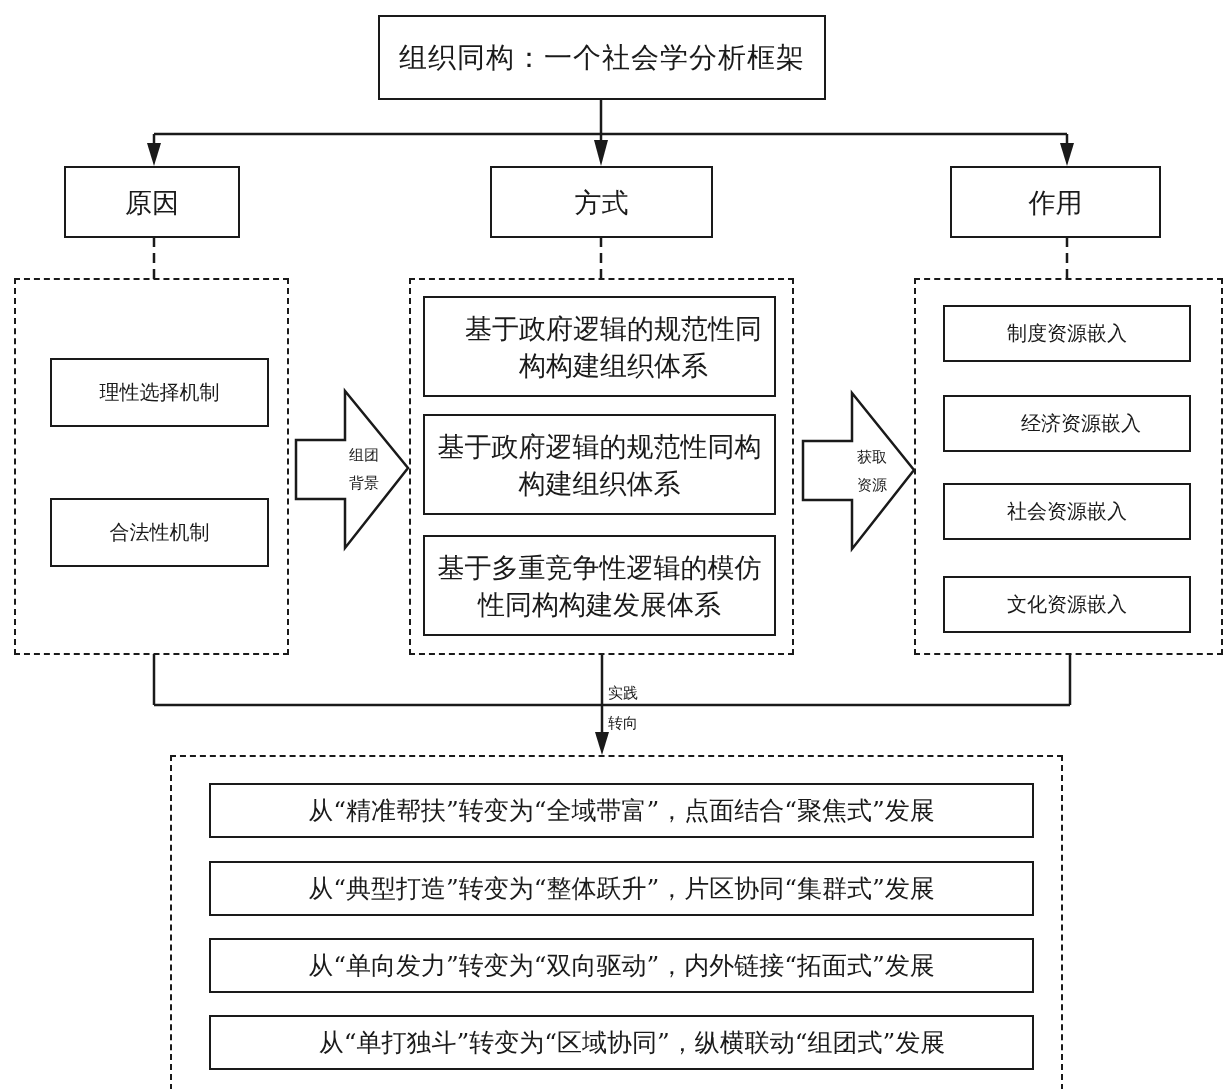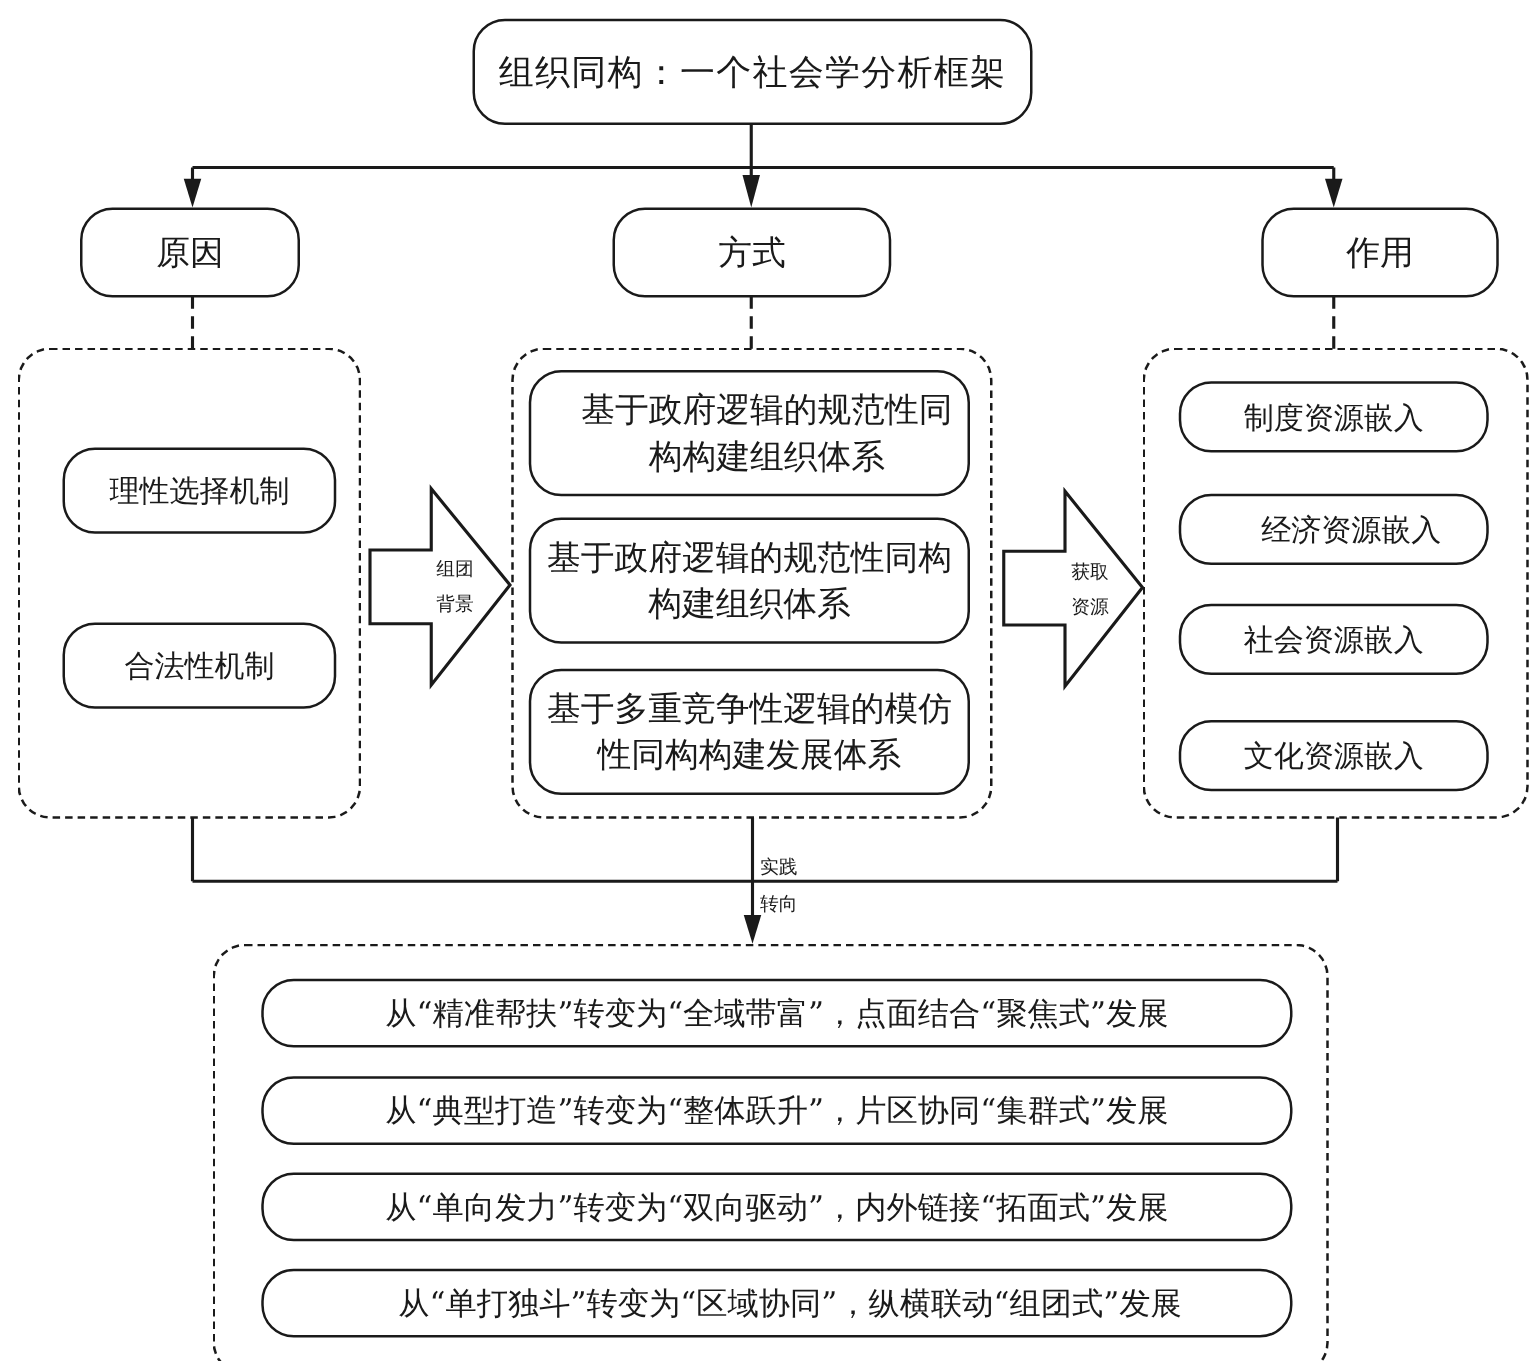--- a/index.html
+++ b/index.html
@@ -1,24 +1,24 @@
 <!DOCTYPE html>
 <html><head>
 <meta charset="utf-8">
 <style>
   html, body { margin: 0; padding: 0; background: #ffffff; }
   body { width: 1230px; height: 1089px; position: relative; overflow: hidden;
          font-family: "DejaVu Serif", "Liberation Serif", serif; color: #1a1a1a; }
-  .abs { position: absolute; box-sizing: border-box; border-radius: 26px; }
+  .abs { position: absolute; box-sizing: border-box; }
   .box { border: 2.5px solid #1a1a1a; background: #fff; display: flex; align-items: center;
          justify-content: center; text-align: center; }
   .dash { border: 2.5px dashed #1a1a1a; }
   .t28 { font-size: 28px; letter-spacing: 1px; }
   .t27 { font-size: 27px; line-height: 37px; justify-content: center; }
-  .t26 { font-size: 24px; }
+  .t26 { font-size: 20px; }
   .t25 { font-size: 25px; }
   .lbl { font-size: 15px; line-height: 28px; text-align: center; background: transparent; }
   svg.lines { position: absolute; left: 0; top: 0; }
 </style>
 </head>
 <body>
 
 <svg class="lines" width="1230" height="1089">
   <defs>
     <marker id="ah" markerWidth="10" markerHeight="12" refX="5" refY="12" orient="auto" markerUnits="userSpaceOnUse">
@@ -52,21 +52,21 @@
 <div class="abs box t28" style="left:378px; top:15px; width:448px; height:85px;">
   <span>组织同构：一个社会学分析框架</span>
 </div>
 
 <div class="abs box t27" style="left:64px; top:166px; width:176px; height:72px;">
   <span>原因</span>
 </div>
 <div class="abs box t27" style="left:490px; top:166px; width:223px; height:72px;">
   <span>方式</span>
 </div>
-<div class="abs box t27" style="left:1009px; top:166px; width:190px; height:72px;">
+<div class="abs box t27" style="left:950px; top:166px; width:211px; height:72px;">
   <span>作用</span>
 </div>
 
 <div class="abs dash" style="left:14px; top:278px; width:275px; height:377px;"></div>
 <div class="abs box t26" style="left:50px; top:358px; width:219px; height:69px;">
   <span>理性选择机制</span>
 </div>
 <div class="abs box t26" style="left:50px; top:498px; width:219px; height:69px;">
   <span>合法性机制</span>
 </div>

